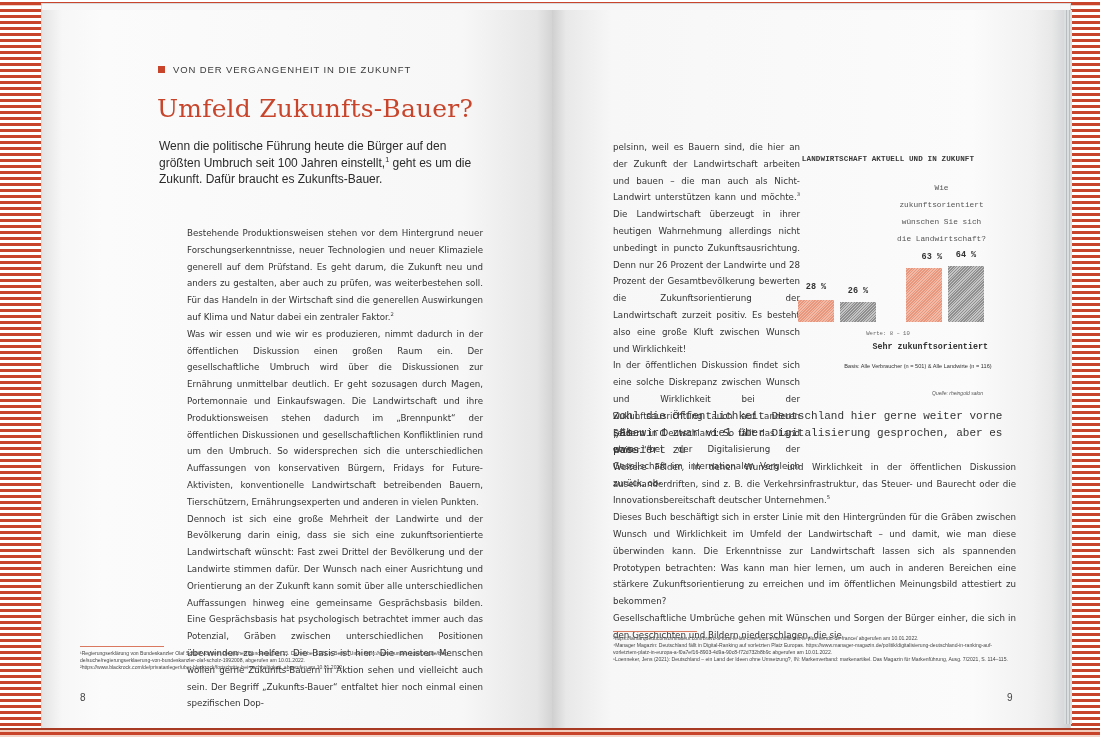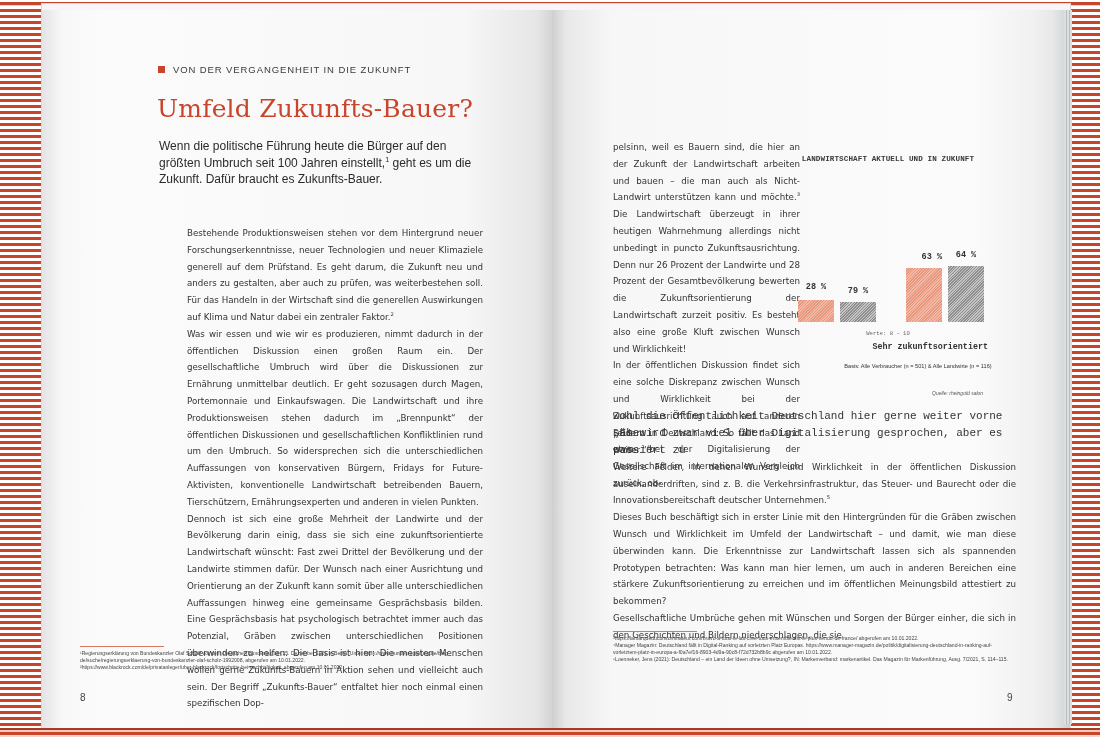--- a/index.html
+++ b/index.html
@@ -153,25 +153,26 @@
 
 <div class="body-right-wide" style="top:442px;">
   <p><span>weiter.“</span><sup>4</sup></p>
   <p><span>Weitere Felder, in denen Wunsch und Wirklichkeit in der öffentlichen Diskussion auseinanderdriften, sind z. B. die Verkehrsinfrastruktur, das Steuer- und Baurecht oder die Innovationsbereitschaft deutscher Unternehmen.</span><sup>5</sup></p>
   <p>Dieses Buch beschäftigt sich in erster Linie mit den Hintergründen für die Gräben zwischen Wunsch und Wirklichkeit im Umfeld der Landwirtschaft – und damit, wie man diese überwinden kann. Die Erkenntnisse zur Landwirtschaft lassen sich als spannenden Prototypen betrachten: Was kann man hier lernen, um auch in anderen Bereichen eine stärkere Zukunftsorientierung zu erreichen und im öffentlichen Meinungsbild attestiert zu bekommen?</p>
   <p>Gesellschaftliche Umbrüche gehen mit Wünschen und Sorgen der Bürger einher, die sich in den Geschichten und Bildern niederschlagen, die sie</p>
 </div>
 
 <div class="chart">
   <div class="chart-title">LANDWIRTSCHAFT AKTUELL UND IN ZUKUNFT</div>
+  <div class="chart-q right">Wie zukunftsorientiert wünschen Sie sich die Landwirtschaft?</div>
 
   <div class="bar-value" style="left:10px; top:130px;">28 %</div>
   <div class="bar bar-orange" style="left:10px; height:22px;"></div>
 
-  <div class="bar-value" style="left:52px; top:134px;">79 %</div>
+  <div class="bar-value" style="left:52px; top:134px;">26 %</div>
   <div class="bar bar-gray" style="left:52px; height:20px;"></div>
 
   <div class="bar-value" style="left:118px; top:100px;text-align:right;">63 %</div>
   <div class="bar bar-orange" style="left:118px; height:54px;"></div>
 
   <div class="bar-value" style="left:160px; top:98px;">64 %</div>
   <div class="bar bar-gray" style="left:160px; height:56px;"></div>
 
   <div class="chart-werte">Werte: 8 – 10</div>
   <div class="chart-xlabel">Sehr zukunftsorientiert</div>

